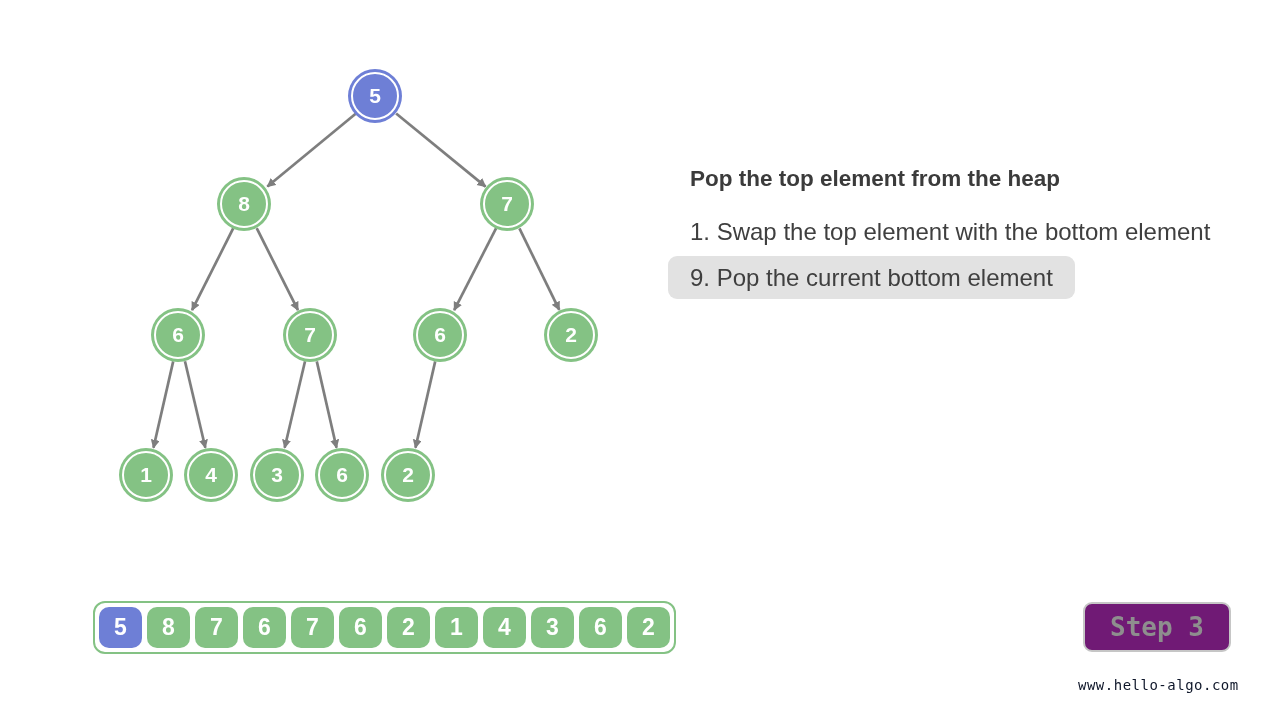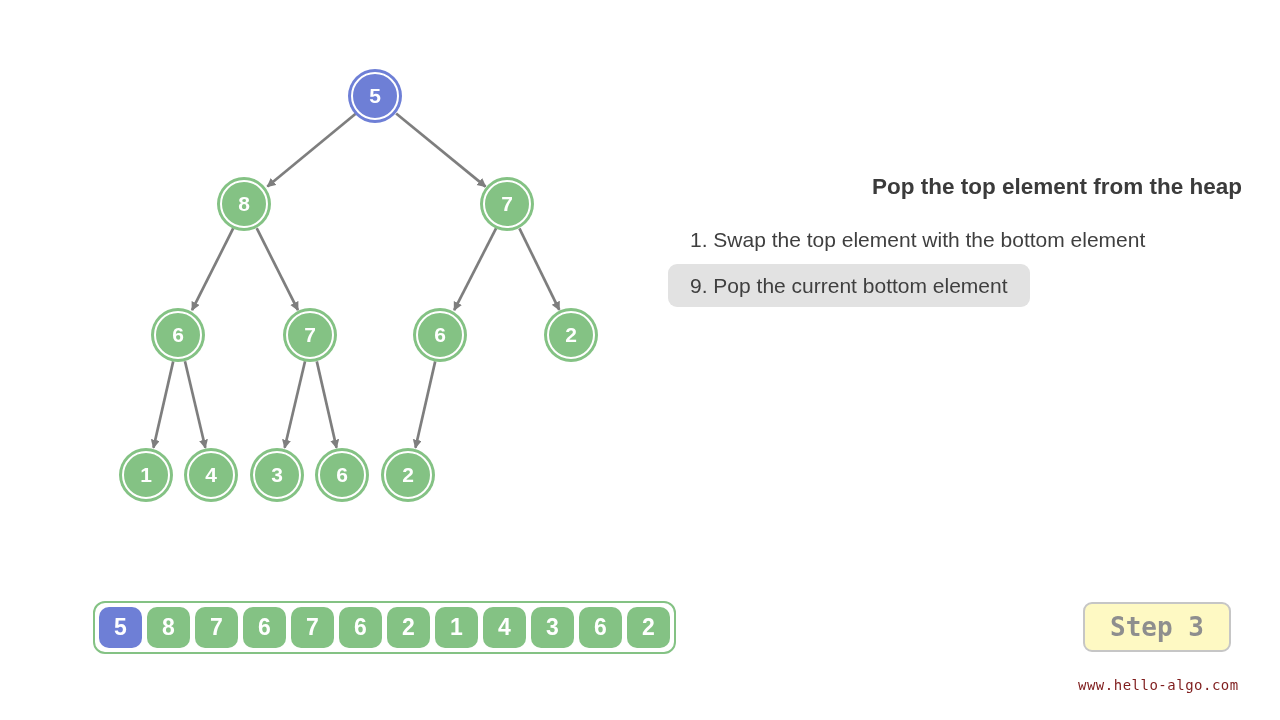--- a/index.html
+++ b/index.html
@@ -25,28 +25,27 @@
     color: #ffffff;
     font-size: 21px; font-weight: bold;
     display: flex; align-items: center; justify-content: center;
     box-sizing: content-box;
   }
   .tree-node.blue { background: var(--blue); box-shadow: 0 0 0 3px var(--blue); }
 
   
   #explanation-panel { position: absolute; left: 690px; top: 164px; width: 560px; }
   #panel-title {
-    margin: 8px; font-size: 22.5px; font-weight: bold;
+    margin: 0; font-size: 22.5px; font-weight: bold;
     color: #3b3b3b; line-height: 30px;
     font-family: "Liberation Sans", sans-serif;
-    text-align: right;
   }
   .step {
     display: inline-block;
-    font-size: 21px; color: #3f3f3f; line-height: 27px;
+    font-size: 24px; color: #3f3f3f; line-height: 27px;
     padding: 8px 22px; margin-left: -22px; border-radius: 9px;
     background: transparent;
     text-align: right;
   }
   .step-row { display: block; }
   .step-row.first { margin-top: 16px; }
   .step-row.second { margin-top: 3px; }
   .step.highlighted { background: var(--hl-bg); }
 
   
@@ -65,32 +64,32 @@
     color: #ffffff; font-size: 23px; font-weight: bold;
     display: flex; align-items: center; justify-content: center;
   }
   .array-cell.blue { background: var(--blue); }
 
   
   #step-badge {
     position: absolute; left: 1083px; top: 602px;
     width: 148px; height: 50px;
     border: 2px solid #c6c6c6; border-radius: 9px;
-    background: #fef9c3;
+    background: #701a75;
     display: flex; align-items: center; justify-content: center;
     box-sizing: border-box;
   }
   #step-badge span {
     font-family: "DejaVu Sans Mono", monospace;
     font-size: 26px; font-weight: bold; color: #8e8e8e;
   }
   #watermark {
     position: absolute; left: 1078px; top: 677px;
     font-family: "DejaVu Sans Mono", monospace;
-    font-size: 14px; color: #7f1d1d;
+    font-size: 14px; color: #0f172a;
     letter-spacing: 0.5px;
   }
 </style>
 </head>
 <body>
 
 <div id="canvas">
 
   <div>
     <svg id="tree-edges-layer" viewBox="0 0 1280 720" xmlns="http://www.w3.org/2000/svg">

